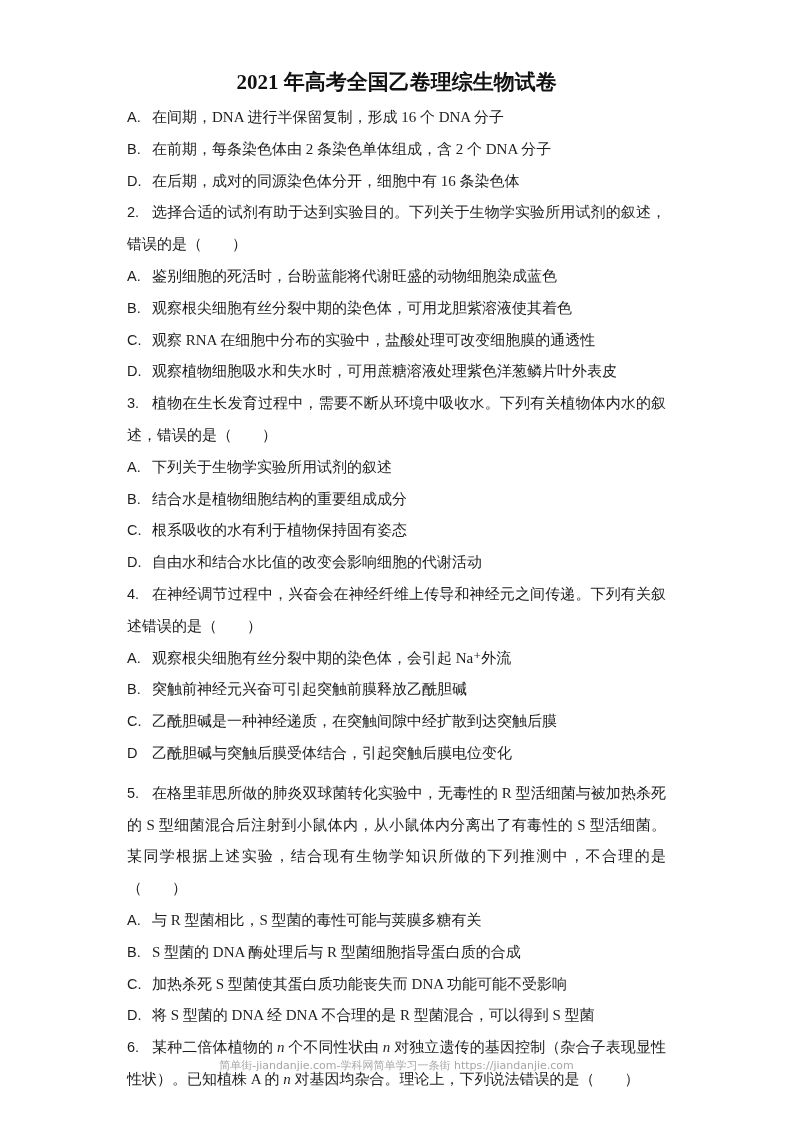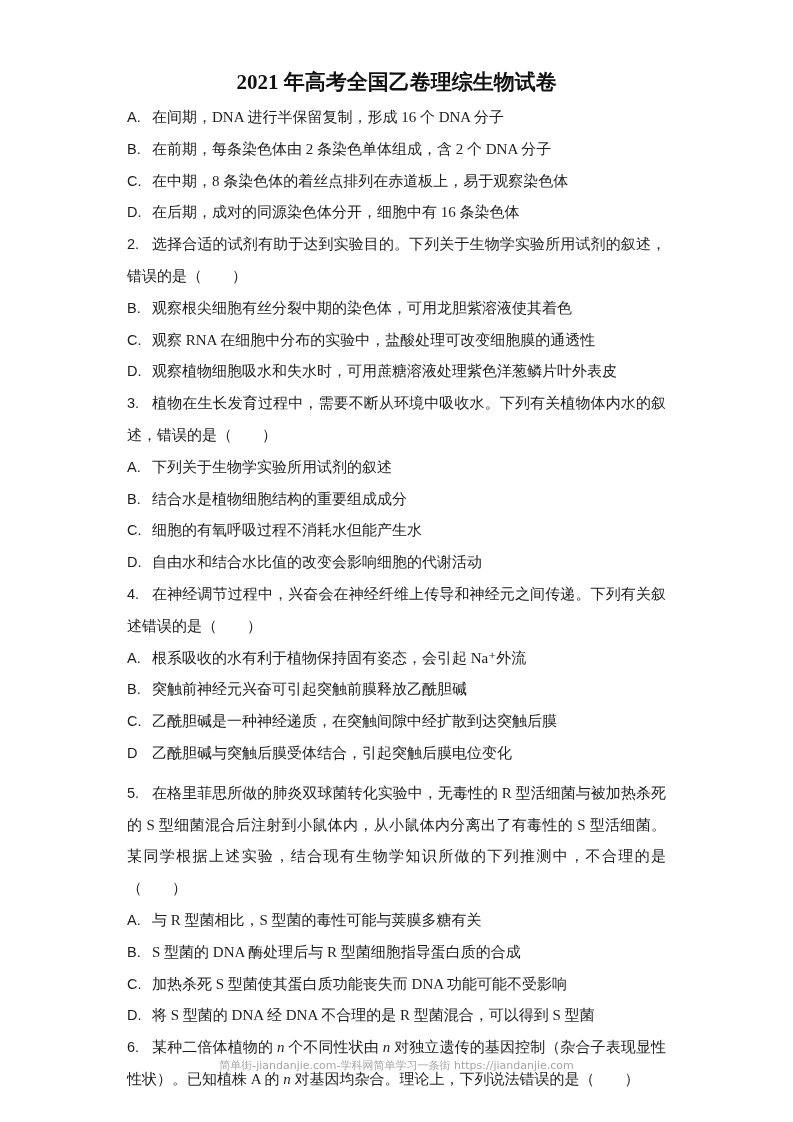--- a/index.html
+++ b/index.html
@@ -58,42 +58,42 @@
 <body>
 
 <div class="page">
   <div class="doc">
 
     <h1 class="title">2021 年高考全国乙卷理综生物试卷</h1>
 
     <div class="qblock">
       <p class="line"><span class="label">A.</span><span>在间期，DNA 进行半保留复制，形成 16 个 DNA 分子</span></p>
       <p class="line"><span class="label">B.</span><span>在前期，每条染色体由 2 条染色单体组成，含 2 个 DNA 分子</span></p>
-      <p class="line"><span class="label">C.</span><span>在中期，8 条染色体的着丝点排列在赤道板上，易于观察染色体</span></p>
       <p class="line"><span class="label">D.</span><span>在后期，成对的同源染色体分开，细胞中有 16 条染色体</span></p>
     </div>
 
     <div class="qblock">
       <p class="line"><span class="label">2.</span><span>选择合适的试剂有助于达到实验目的。下列关于生物学实验所用试剂的叙述，错误的是（　　）</span></p>
+      <p class="line"><span class="label">A.</span><span>鉴别细胞的死活时，台盼蓝能将代谢旺盛的动物细胞染成蓝色</span></p>
       <p class="line"><span class="label">B.</span><span>观察根尖细胞有丝分裂中期的染色体，可用龙胆紫溶液使其着色</span></p>
       <p class="line"><span class="label">C.</span><span>观察 RNA 在细胞中分布的实验中，盐酸处理可改变细胞膜的通透性</span></p>
       <p class="line"><span class="label">D.</span><span>观察植物细胞吸水和失水时，可用蔗糖溶液处理紫色洋葱鳞片叶外表皮</span></p>
     </div>
 
     <div class="qblock">
       <p class="line"><span class="label">3.</span><span>植物在生长发育过程中，需要不断从环境中吸收水。下列有关植物体内水的叙述，错误的是（　　）</span></p>
       <p class="line"><span class="label">A.</span><span>下列关于生物学实验所用试剂的叙述</span></p>
       <p class="line"><span class="label">B.</span><span>结合水是植物细胞结构的重要组成成分</span></p>
-      <p class="line"><span class="label">C.</span><span>细胞的有氧呼吸过程不消耗水但能产生水</span></p>
+      <p class="line"><span class="label">C.</span><span>根系吸收的水有利于植物保持固有姿态</span></p>
       <p class="line"><span class="label">D.</span><span>自由水和结合水比值的改变会影响细胞的代谢活动</span></p>
     </div>
 
     <div class="qblock">
       <p class="line"><span class="label">4.</span><span>在神经调节过程中，兴奋会在神经纤维上传导和神经元之间传递。下列有关叙述错误的是（　　）</span></p>
-      <p class="line"><span class="label">A.</span><span>根系吸收的水有利于植物保持固有姿态，会引起 Na⁺外流</span></p>
+      <p class="line"><span class="label">A.</span><span>观察根尖细胞有丝分裂中期的染色体，会引起 Na⁺外流</span></p>
       <p class="line"><span class="label">B.</span><span>突触前神经元兴奋可引起突触前膜释放乙酰胆碱</span></p>
       <p class="line"><span class="label">C.</span><span>乙酰胆碱是一种神经递质，在突触间隙中经扩散到达突触后膜</span></p>
       <p class="line"><span class="label">D</span><span>乙酰胆碱与突触后膜受体结合，引起突触后膜电位变化</span></p>
     </div>
 
     <div class="qblock gap-before">
       <p class="line"><span class="label">5.</span><span>在格里菲思所做的肺炎双球菌转化实验中，无毒性的 R 型活细菌与被加热杀死的 S 型细菌混合后注射到小鼠体内，从小鼠体内分离出了有毒性的 S 型活细菌。某同学根据上述实验，结合现有生物学知识所做的下列推测中，不合理的是（　　）</span></p>
       <p class="line"><span class="label">A.</span><span>与 R 型菌相比，S 型菌的毒性可能与荚膜多糖有关</span></p>
       <p class="line"><span class="label">B.</span><span>S 型菌的 DNA 酶处理后与 R 型菌细胞指导蛋白质的合成</span></p>
       <p class="line"><span class="label">C.</span><span>加热杀死 S 型菌使其蛋白质功能丧失而 DNA 功能可能不受影响</span></p>

